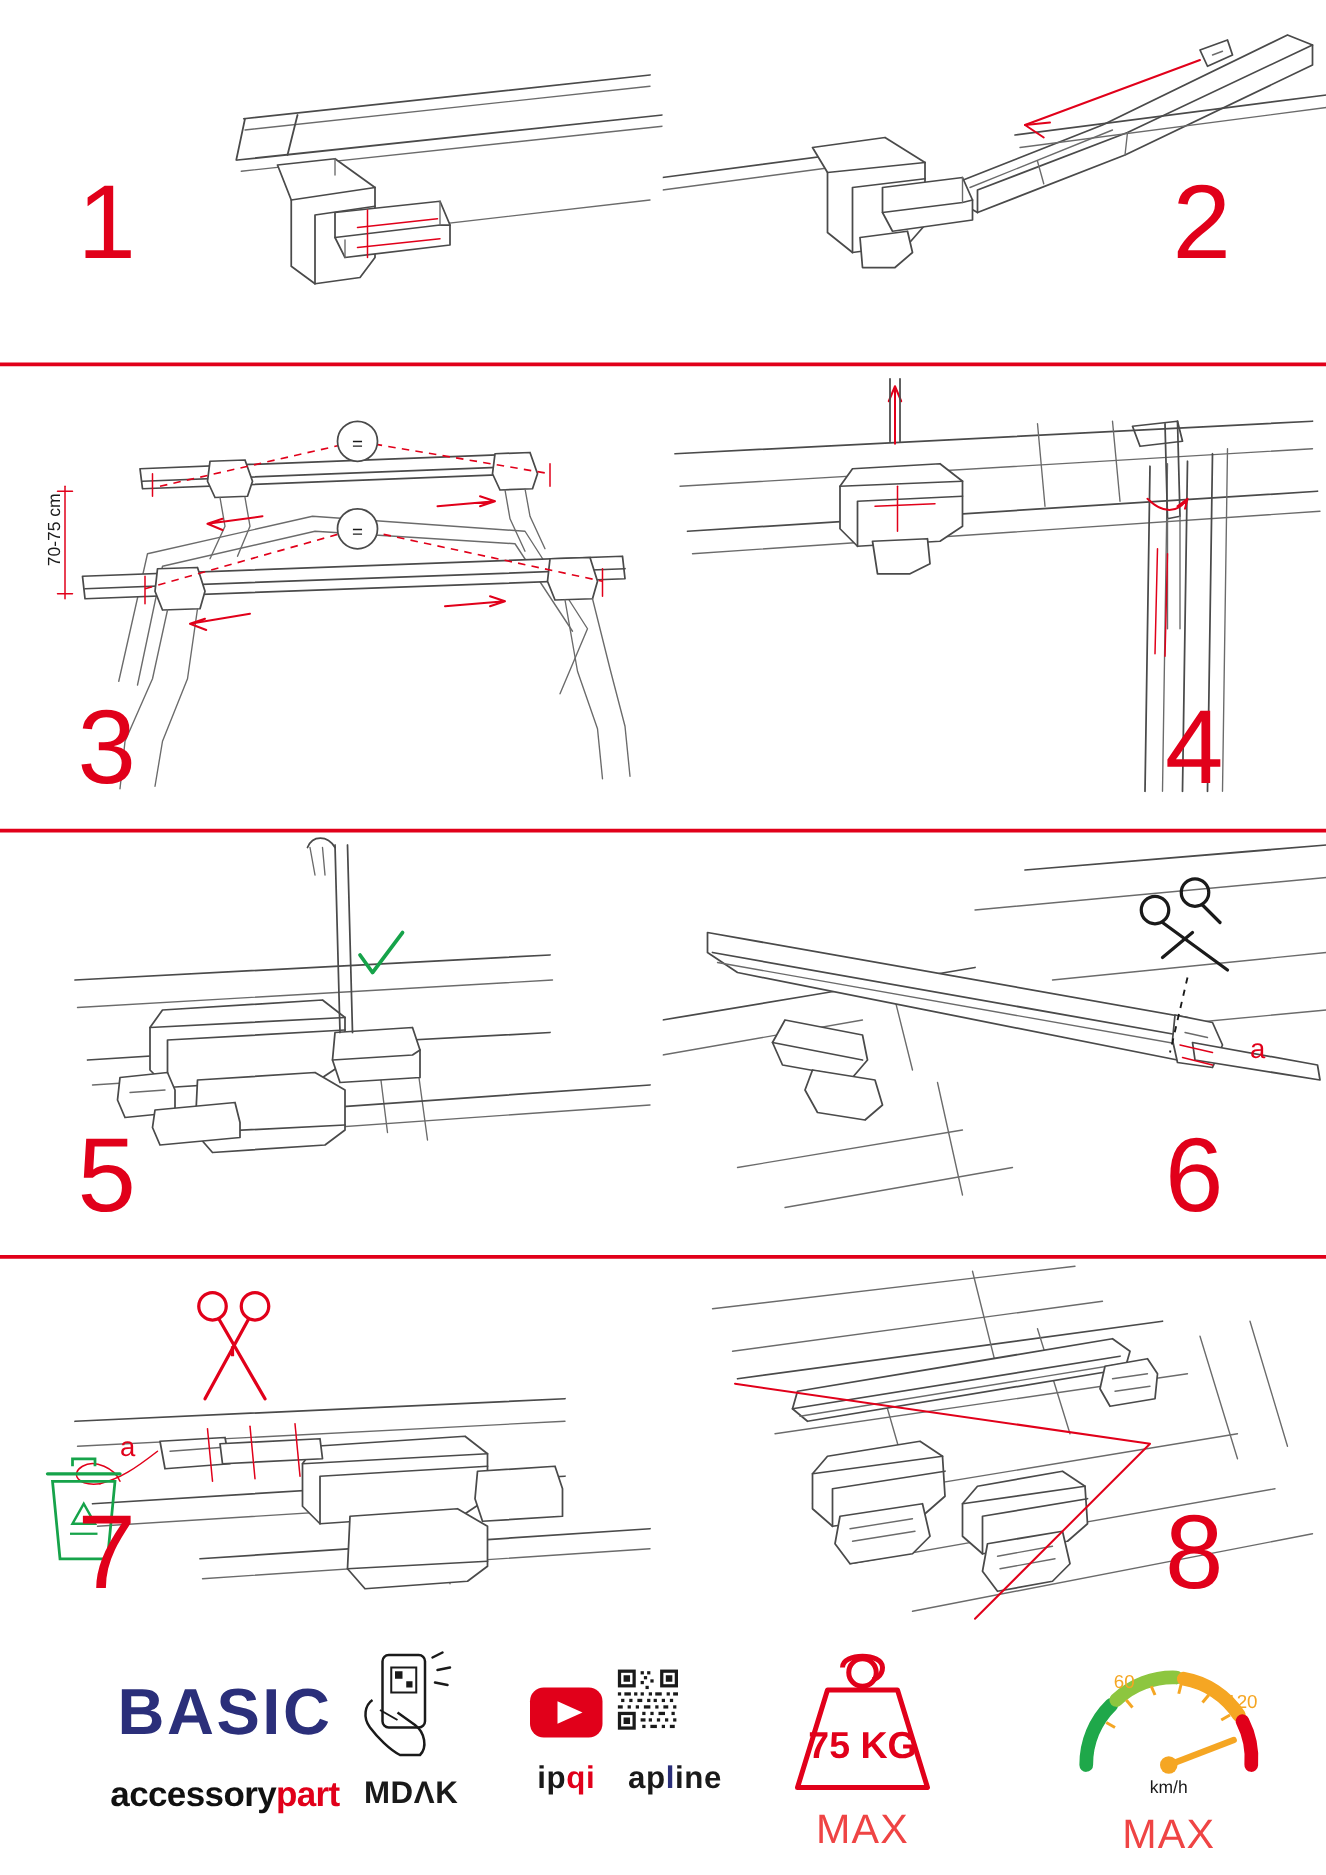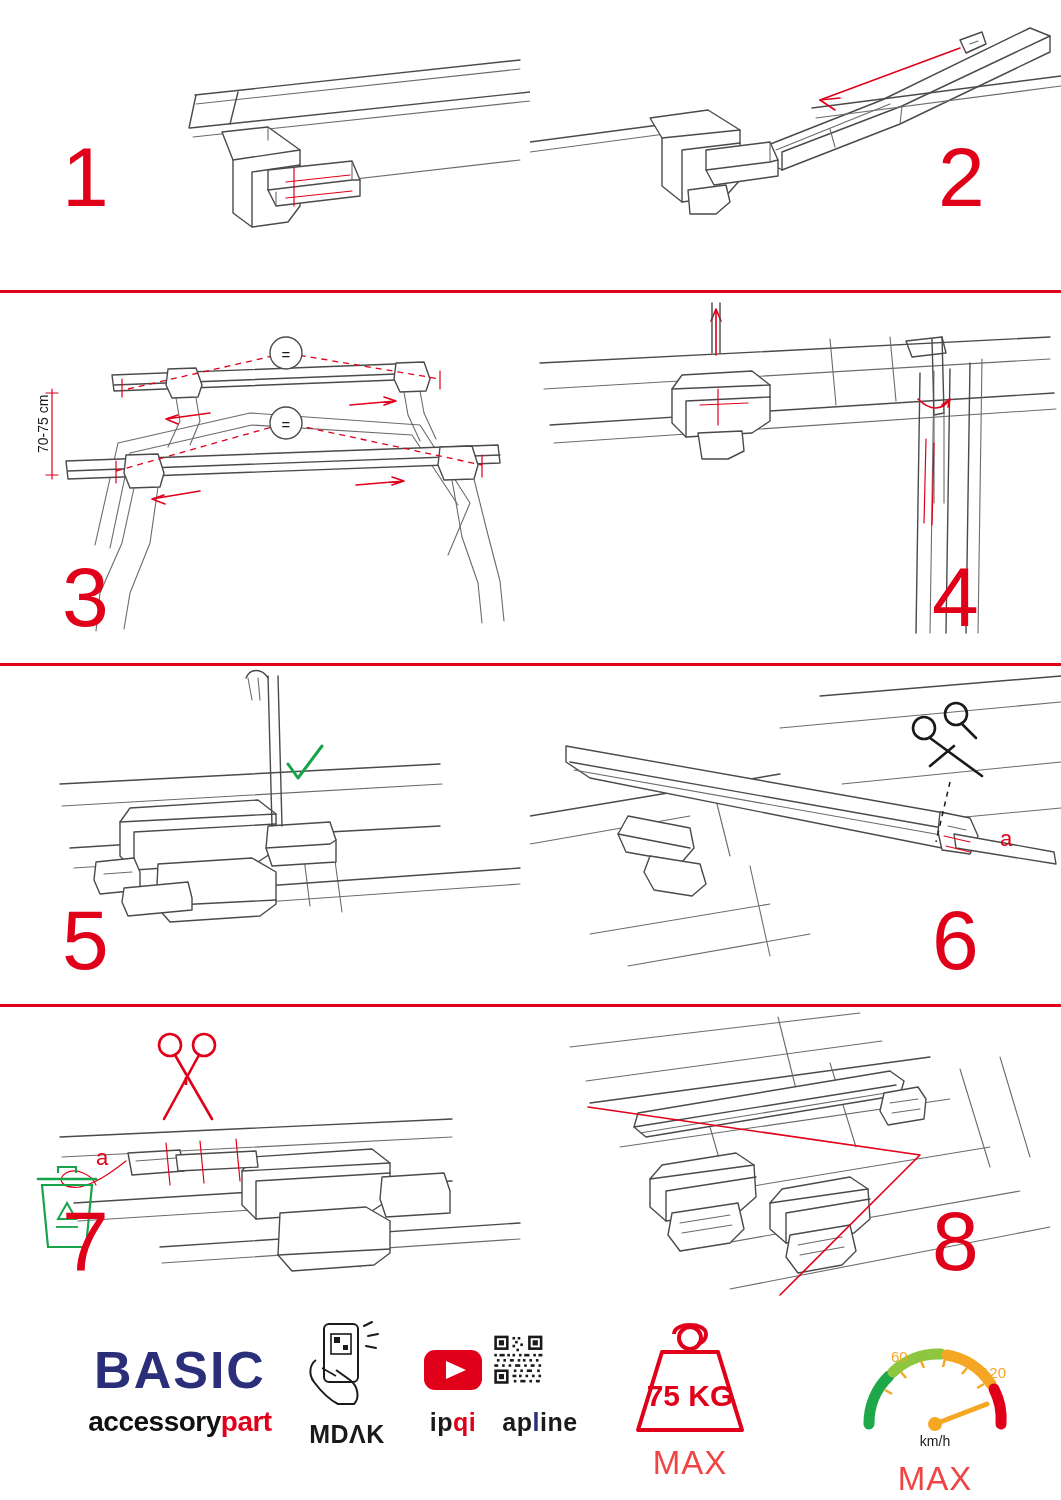--- a/index.html
+++ b/index.html
@@ -17,21 +17,21 @@
   .reddash{fill:none;stroke:#e1001a;stroke-width:1.3;stroke-dasharray:6 5;}
   .blkdash{fill:none;stroke:#1a1a1a;stroke-width:1.5;stroke-dasharray:5 5;}
   .grn{fill:none;stroke:#16a34a;stroke-width:3;stroke-linecap:round;stroke-linejoin:round;}
   .dimtxt{font-family:"Liberation Sans",sans-serif;font-size:15px;fill:#1a1a1a;}
   .alab{font-family:"Liberation Sans",sans-serif;font-size:22px;fill:#e1001a;}
 
   
   .footer{position:absolute;left:0;top:1300px;width:865px;height:200px;}
   .brand{position:absolute;left:60px;top:40px;width:240px;text-align:center;}
   .brand-basic{font-size:52px;letter-spacing:2px;color:#2b2f7a;font-weight:700;font-family:"Liberation Sans",sans-serif;}
-  .brand-acc{margin-top:6px;font-size:28px;font-weight:700;letter-spacing:-0.5px;}
+  .brand-acc{margin-top:20px;font-size:28px;font-weight:700;letter-spacing:-0.5px;}
   .brand-acc .a1{color:#111;}
   .brand-acc .a2{color:#e1001a;}
   .logoitem{position:absolute;text-align:center;}
   .logolabel{font-size:25px;font-weight:700;color:#1a1a1a;letter-spacing:0.5px;margin-top:8px;}
   .logolabel .red-t{color:#e1001a;}
   .logolabel .blue-t{color:#2b2f7a;}
   .maxlabel{font-size:33px;color:#ef4444;text-align:center;margin-top:4px;letter-spacing:1px;}
   .qr{width:78px;height:78px;}
 </style>
 </head>
@@ -386,21 +386,21 @@
   </div>
 
   <div class="footer">
     <div class="brand">
       <div class="brand-basic">BASIC</div>
       <div class="brand-acc">
         <span class="a1">accessory</span><span class="a2">part</span>
       </div>
     </div>
 
-    <div class="logoitem" style="left:292px;top:20px;width:110px;">
+    <div class="logoitem" style="left:274px;top:20px;width:110px;">
       <svg width="110" height="92" viewBox="0 0 110 92">
         <rect x="32" y="4" width="34" height="58" rx="5" fill="none" stroke="#1a1a1a" stroke-width="2"></rect>
         <rect x="39" y="14" width="20" height="20" fill="none" stroke="#1a1a1a" stroke-width="1.6"></rect>
         <rect x="42" y="17" width="6" height="6" fill="#1a1a1a"></rect>
         <rect x="51" y="25" width="5" height="5" fill="#1a1a1a"></rect>
         <path d="M72 6 L80 2 M76 16 L86 14 M74 26 L84 28" stroke="#1a1a1a" stroke-width="2" fill="none" stroke-linecap="round"></path>
         <path d="M24 40 C18 44 16 54 22 62 C28 70 38 80 46 84 L62 84 C68 78 66 66 58 60 L44 50" fill="none" stroke="#1a1a1a" stroke-width="2"></path>
         <path d="M30 48 L44 56" fill="none" stroke="#1a1a1a" stroke-width="1.6"></path>
       </svg>
       <div class="logolabel">
@@ -481,21 +481,21 @@
     <div class="logoitem" style="left:600px;top:10px;width:180px;">
       <svg width="180" height="130" viewBox="0 0 180 130">
         <path d="M74 24 C74 12 106 12 106 24 C106 32 98 34 98 34" fill="none" stroke="#e1001a" stroke-width="4"></path>
         <circle cx="90" cy="28" r="11" fill="none" stroke="#e1001a" stroke-width="4"></circle>
         <path d="M62 42 L118 42 L142 120 L38 120 Z" fill="none" stroke="#e1001a" stroke-width="4" stroke-linejoin="round"></path>
         <text x="90" y="96" text-anchor="middle" font-family="Liberation Sans, sans-serif" font-size="30" font-weight="700" fill="#e1001a">75 KG</text>
       </svg>
       <div class="maxlabel">MAX</div>
     </div>
 
-    <div class="logoitem" style="left:845px;top:26px;width:180px;">
+    <div class="logoitem" style="left:845px;top:14px;width:180px;">
       <svg width="180" height="130" viewBox="0 0 180 130">
         <path d="M24 98 A66 66 0 0 1 44 50" fill="none" stroke="#1fa84a" stroke-width="11" stroke-linecap="round"></path>
         <path d="M48 46 A66 66 0 0 1 96 28" fill="none" stroke="#8dc63f" stroke-width="11" stroke-linecap="round"></path>
         <path d="M102 29 A66 66 0 0 1 146 58" fill="none" stroke="#f5a623" stroke-width="11" stroke-linecap="round"></path>
         <path d="M149 63 A66 66 0 0 1 156 98" fill="none" stroke="#e1001a" stroke-width="11" stroke-linecap="round"></path>
         <g stroke="#f5a623" stroke-width="2.4">
           <path d="M40 64 L47 68"></path>
             <path d="M56 46 L61 52"></path>
             <path d="M76 35 L79 42"></path>
             <path d="M100 33 L98 41"></path>

